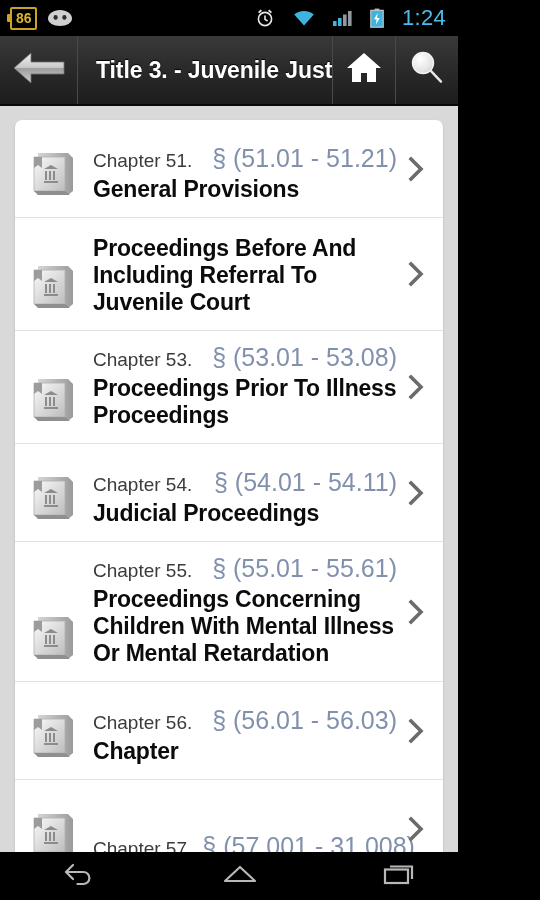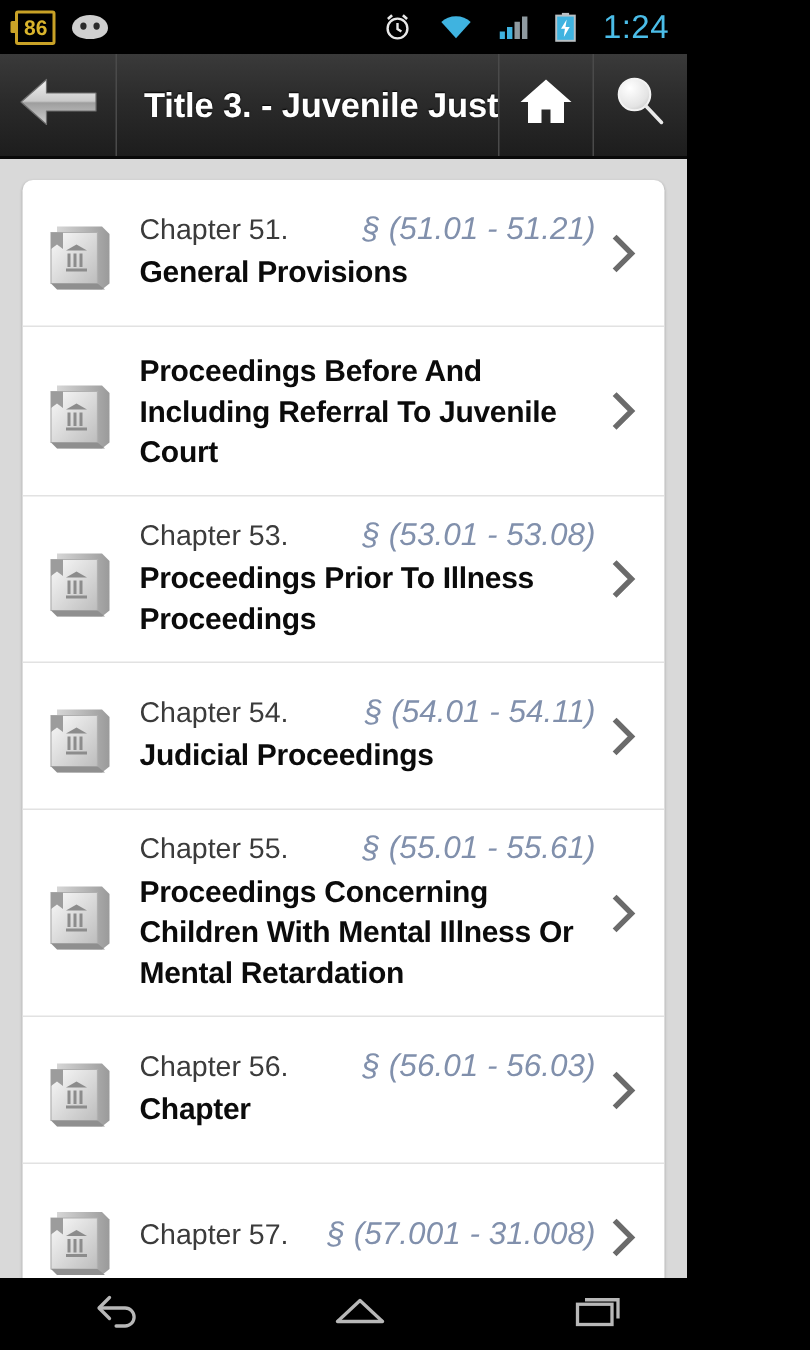--- a/index.html
+++ b/index.html
@@ -56,38 +56,38 @@
   .listwrap{
     position:absolute; left:0; right:0; top:108px; bottom:48px;
     background:#d9d9d9; padding:12px 15px 0 15px; overflow:hidden;
   }
   .card{
     background:#fff; border-radius:7px;
     box-shadow:0 1px 2px rgba(0,0,0,.22);
     overflow:hidden;
   }
   .row{
-    position:relative; display:flex; align-items:center;
+    position:relative; display:flex; align-items:flex-end;
     padding:14px 16px 14px 14px;
     border-bottom:1px solid #e2e2e2;
     min-height:98px;
   }
   .row:last-child{ border-bottom:none; }
   .row-icon{ width:58px; flex:0 0 58px; padding-top:8px; }
   .row-body{ flex:1; min-width:0; padding-left:6px; padding-right:4px; }
   .row-head{ display:flex; align-items:baseline; }
   .chapter{
     color:#3b3b3b; font-size:19px; line-height:24px; white-space:nowrap;
   }
   .range{
-    margin-left:auto; color:#8190ac; font-size:21px; line-height:24px;
-    white-space:nowrap; padding-left:10px;font-style:italic;
+    margin-left:auto; color:#8190ac; font-size:25px; line-height:24px;
+    white-space:nowrap; padding-left:10px;
   }
   .title{
-    color:#0b0b0b; font-size:20px; font-weight:bold; line-height:27px;
+    color:#0b0b0b; font-size:23px; font-weight:bold; line-height:27px;
     margin-top:3px; letter-spacing:-0.2px;
   }
   .chev{
     flex:0 0 22px; align-self:center; margin-left:4px;
     display:flex; align-items:center; justify-content:center;
   }
 
   
   .navbar{
     position:absolute; left:0; bottom:0; width:540px; height:48px;

